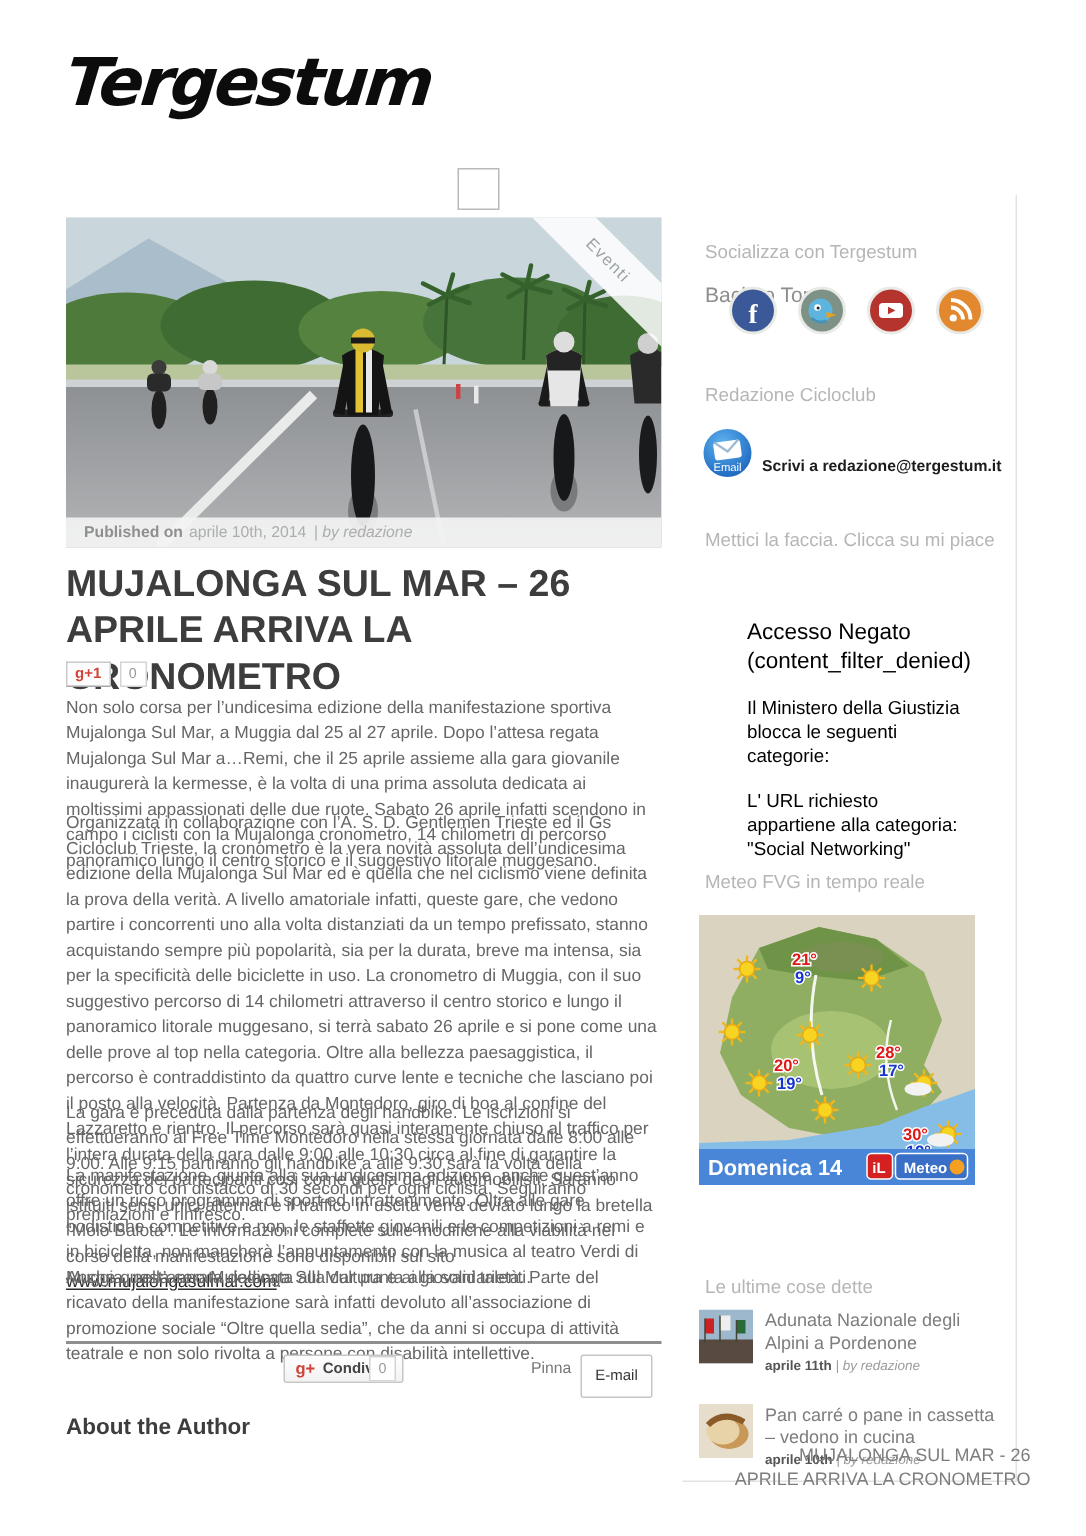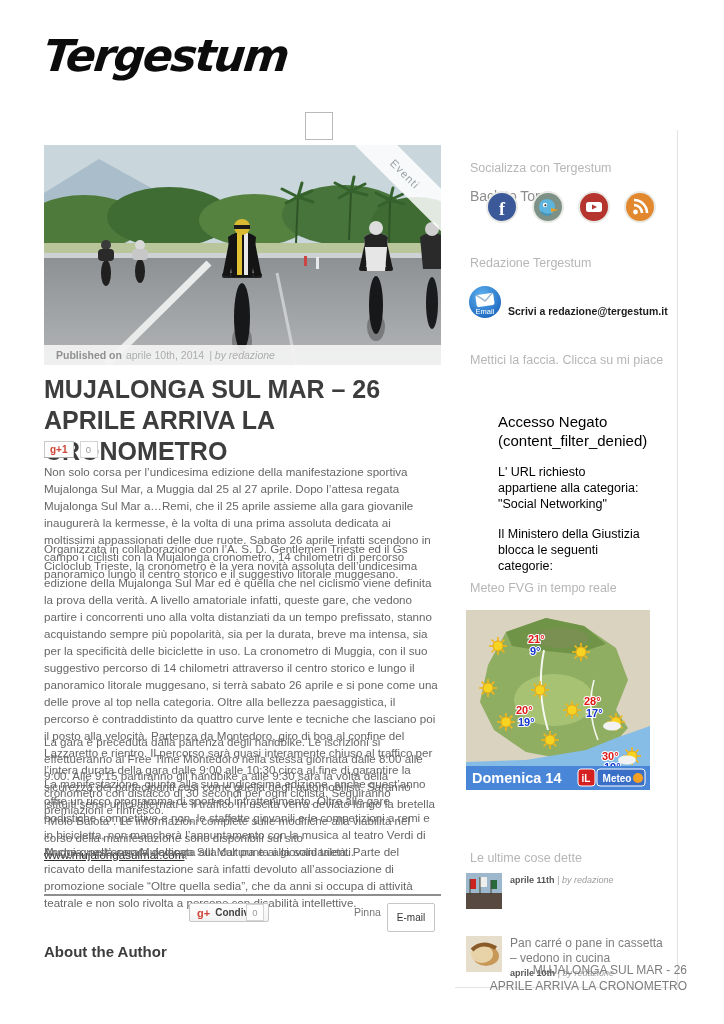--- a/index.html
+++ b/index.html
@@ -224,21 +224,21 @@
       </svg>
       <svg class="social-icon" viewBox="0 0 34 34">
         <circle cx="17" cy="17" r="16" fill="#e9e9e5"></circle>
           <circle cx="17" cy="17" r="14" fill="#e2882f"></circle>
         <circle cx="12.5" cy="22" r="2.4" fill="#fff"></circle>
         <path d="M11,15 a8,8 0 0 1 8,8" stroke="#fff" stroke-width="2.6" fill="none"></path>
         <path d="M11,10 a13,13 0 0 1 13,13" stroke="#fff" stroke-width="2.6" fill="none"></path>
       </svg>
     </div>
 
-    <div class="sb-abs sb-head" style="left:15px; top:126px;">Redazione Tergestum</div>
+    <div class="sb-abs sb-head" style="left:15px; top:126px;">Redazione Cicloclub</div>
 
     <div class="sb-abs email-row">
       <svg width="34" height="34" viewBox="0 0 34 34">
         <defs>
             <radialGradient id="emg" cx="0.4" cy="0.3" r="0.9">
           <stop offset="0" stop-color="#5fb2ef"></stop>
               <stop offset="1" stop-color="#0d57b5"></stop>
             </radialGradient>
           </defs>
         <circle cx="17" cy="17" r="16" fill="url(#emg)"></circle>
@@ -249,22 +249,22 @@
       <span class="email-link">Scrivi a redazione@tergestum.it</span>
     </div>
 
     <div class="sb-abs sb-head" style="left:15px; top:223px;">Mettici la faccia. Clicca su mi piace</div>
 
     <div class="sb-abs blocked">
       <div class="b-title">
         <div>Accesso Negato</div>
         <div>(content_filter_denied)</div>
       </div>
+      <div class="b-body">Il Ministero della Giustizia blocca le seguenti categorie:</div>
       <div class="b-body">L' URL richiesto appartiene alla categoria: "Social Networking"</div>
-      <div class="b-body">Il Ministero della Giustizia blocca le seguenti categorie:</div>
     </div>
 
     <div class="sb-abs sb-head" style="left:15px; top:451px;">Meteo FVG in tempo reale</div>
 
     <div class="sb-abs weather">
       <svg width="184" height="180" viewBox="0 0 184 180">
         <defs>
           <g id="sun">
             <g stroke="#f0b818" stroke-width="1.6">
               <line x1="0" y1="-9" x2="0" y2="-5"></line>
@@ -327,20 +327,21 @@
         <rect width="36" height="36" fill="#9db8cc"></rect>
         <rect y="20" width="36" height="16" fill="#584a41"></rect>
         <rect x="4" y="6" width="6" height="10" fill="#cc2222"></rect>
           <line x1="4" y1="6" x2="4" y2="22" stroke="#443" stroke-width="1"></line>
         <rect x="14" y="4" width="7" height="10" fill="#eee"></rect>
           <line x1="14" y1="4" x2="14" y2="22" stroke="#443" stroke-width="1"></line>
         <rect x="25" y="7" width="6" height="9" fill="#2a6a3a"></rect>
           <line x1="25" y1="7" x2="25" y2="22" stroke="#443" stroke-width="1"></line>
       </svg>
       <div class="latest-body">
+        <div class="latest-title">Adunata Nazionale degli Alpini a Pordenone</div>
         <div class="latest-meta">
           <span class="d">aprile 11th</span> <span class="b">| by redazione</span>
         </div>
       </div>
     </div>
 
     <div class="sb-abs latest-item" style="top:806px;">
       <svg class="latest-thumb" viewBox="0 0 36 36">
         <rect width="36" height="36" fill="#e6ddcb"></rect>
         <ellipse cx="20" cy="20" rx="13" ry="10" fill="#c89858"></ellipse>

